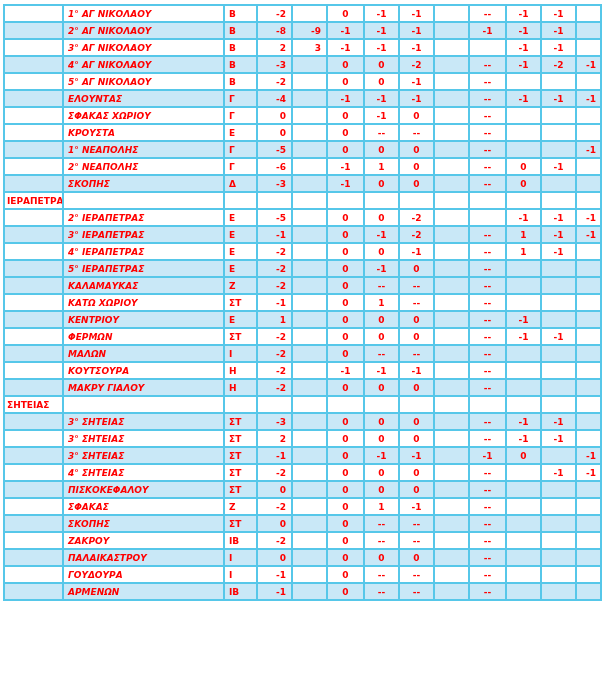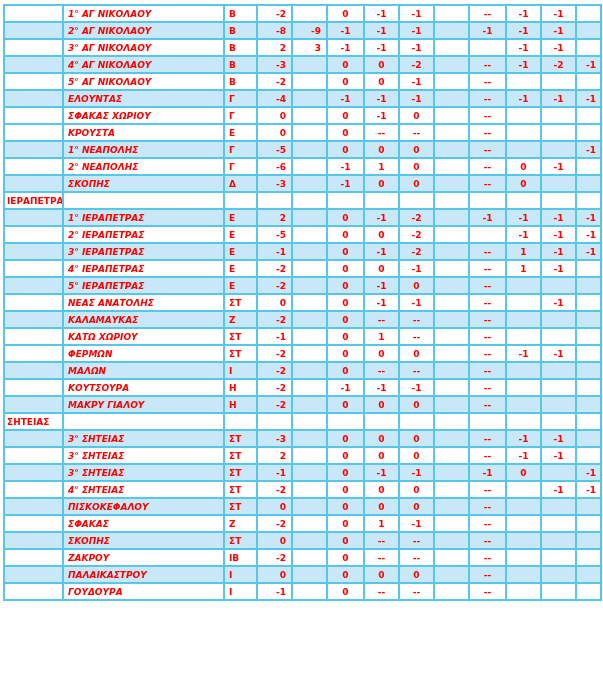--- a/index.html
+++ b/index.html
@@ -249,35 +249,20 @@
         <td class="c4"></td>
         <td class="c5"></td>
         <td class="c6"></td>
         <td class="c7"></td>
         <td class="c8"></td>
         <td class="c9"></td>
         <td class="c10"></td>
         <td class="c11"></td>
         <td class="c12"></td>
       </tr>
-      <tr class="alt">
-        <td class="c0"></td>
-        <td class="c1">1° ΙΕΡΑΠΕΤΡΑΣ</td>
-        <td class="c2">Ε</td>
-        <td class="c3">2</td>
-        <td class="c4"></td>
-        <td class="c5">0</td>
-        <td class="c6">-1</td>
-        <td class="c7">-2</td>
-        <td class="c8"></td>
-        <td class="c9">-1</td>
-        <td class="c10">-1</td>
-        <td class="c11">-1</td>
-        <td class="c12">-1</td>
-      </tr>
       <tr>
         <td class="c0"></td>
         <td class="c1">2° ΙΕΡΑΠΕΤΡΑΣ</td>
         <td class="c2">Ε</td>
         <td class="c3">-5</td>
         <td class="c4"></td>
         <td class="c5">0</td>
         <td class="c6">0</td>
         <td class="c7">-2</td>
         <td class="c8"></td>
@@ -324,35 +309,20 @@
         <td class="c4"></td>
         <td class="c5">0</td>
         <td class="c6">-1</td>
         <td class="c7">0</td>
         <td class="c8"></td>
         <td class="c9">--</td>
         <td class="c10"></td>
         <td class="c11"></td>
         <td class="c12"></td>
       </tr>
-      <tr>
-        <td class="c0"></td>
-        <td class="c1">ΝΕΑΣ ΑΝΑΤΟΛΗΣ</td>
-        <td class="c2">ΣΤ</td>
-        <td class="c3">0</td>
-        <td class="c4"></td>
-        <td class="c5">0</td>
-        <td class="c6">-1</td>
-        <td class="c7">-1</td>
-        <td class="c8"></td>
-        <td class="c9">--</td>
-        <td class="c10"></td>
-        <td class="c11">-1</td>
-        <td class="c12"></td>
-      </tr>
       <tr class="alt">
         <td class="c0"></td>
         <td class="c1">ΚΑΛΑΜΑΥΚΑΣ</td>
         <td class="c2">Ζ</td>
         <td class="c3">-2</td>
         <td class="c4"></td>
         <td class="c5">0</td>
         <td class="c6">--</td>
         <td class="c7">--</td>
         <td class="c8"></td>
@@ -366,20 +336,35 @@
         <td class="c1">ΚΑΤΩ ΧΩΡΙΟΥ</td>
         <td class="c2">ΣΤ</td>
         <td class="c3">-1</td>
         <td class="c4"></td>
         <td class="c5">0</td>
         <td class="c6">1</td>
         <td class="c7">--</td>
         <td class="c8"></td>
         <td class="c9">--</td>
         <td class="c10"></td>
+        <td class="c11"></td>
+        <td class="c12"></td>
+      </tr>
+      <tr class="alt">
+        <td class="c0"></td>
+        <td class="c1">ΚΕΝΤΡΙΟΥ</td>
+        <td class="c2">Ε</td>
+        <td class="c3">1</td>
+        <td class="c4"></td>
+        <td class="c5">0</td>
+        <td class="c6">0</td>
+        <td class="c7">0</td>
+        <td class="c8"></td>
+        <td class="c9">--</td>
+        <td class="c10">-1</td>
         <td class="c11"></td>
         <td class="c12"></td>
       </tr>
       <tr>
         <td class="c0"></td>
         <td class="c1">ΦΕΡΜΩΝ</td>
         <td class="c2">ΣΤ</td>
         <td class="c3">-2</td>
         <td class="c4"></td>
         <td class="c5">0</td>
@@ -594,14 +579,29 @@
         <td class="c4"></td>
         <td class="c5">0</td>
         <td class="c6">--</td>
         <td class="c7">--</td>
         <td class="c8"></td>
         <td class="c9">--</td>
         <td class="c10"></td>
         <td class="c11"></td>
         <td class="c12"></td>
       </tr>
+      <tr class="alt">
+        <td class="c0"></td>
+        <td class="c1">ΑΡΜΕΝΩΝ</td>
+        <td class="c2">ΙΒ</td>
+        <td class="c3">-1</td>
+        <td class="c4"></td>
+        <td class="c5">0</td>
+        <td class="c6">--</td>
+        <td class="c7">--</td>
+        <td class="c8"></td>
+        <td class="c9">--</td>
+        <td class="c10"></td>
+        <td class="c11"></td>
+        <td class="c12"></td>
+      </tr>
     </tbody>
 </table>
 
 </body></html>

